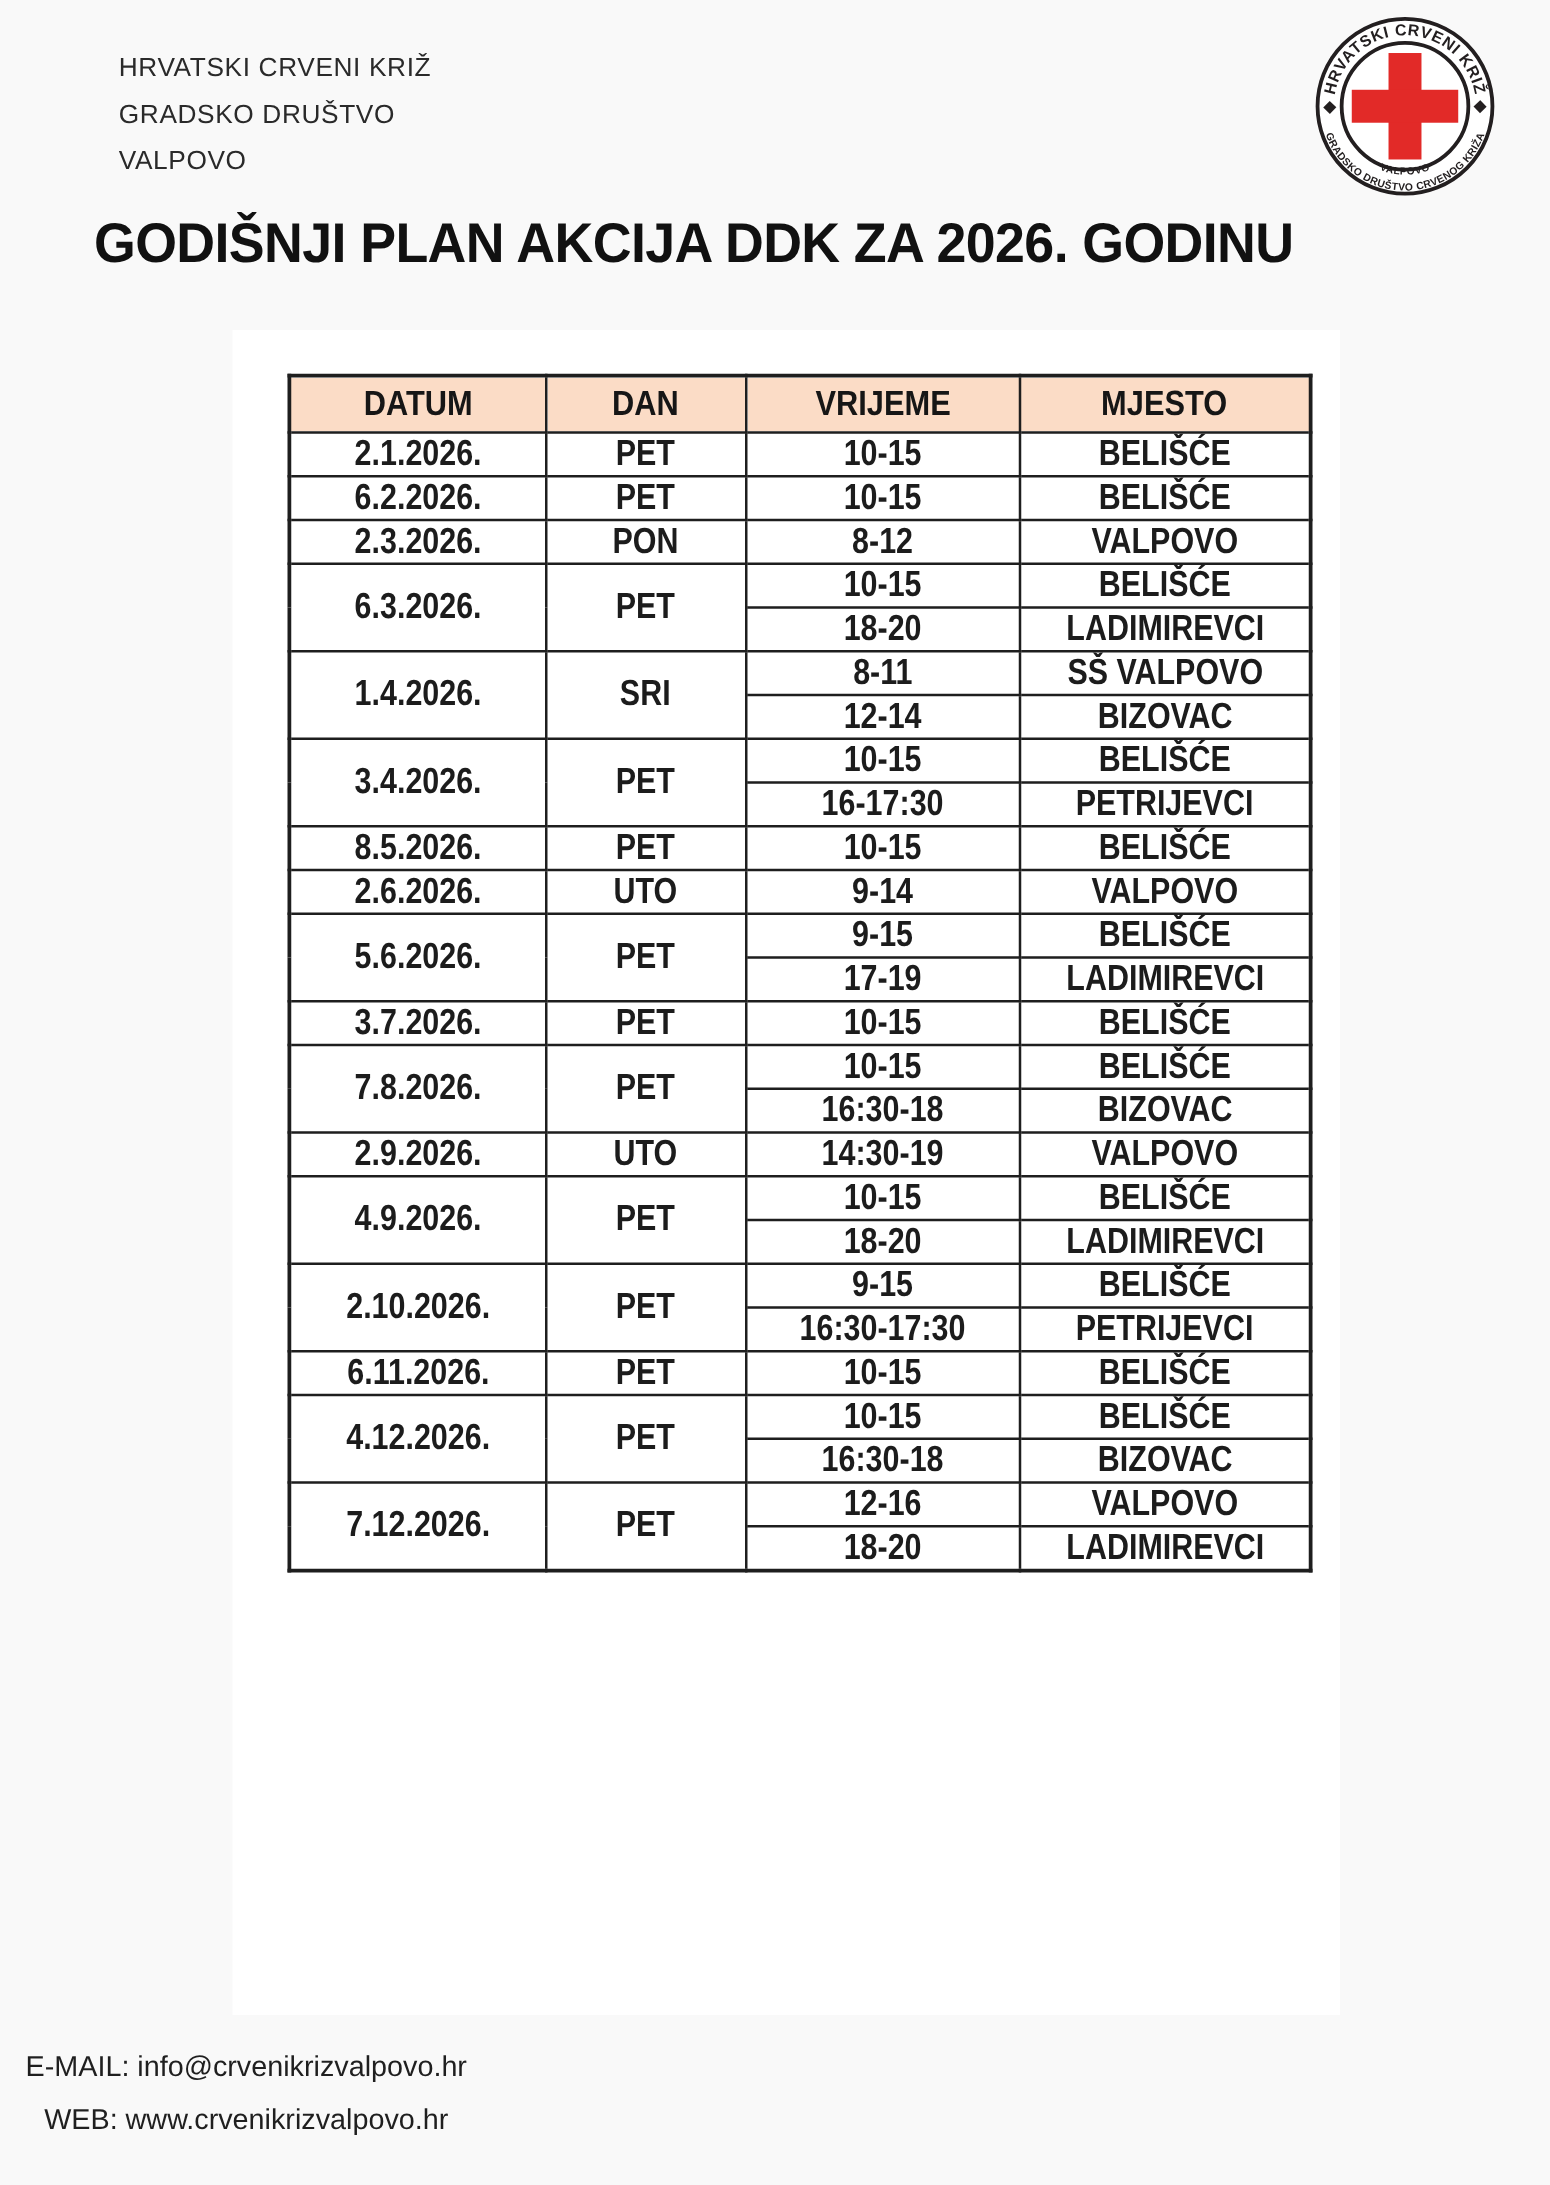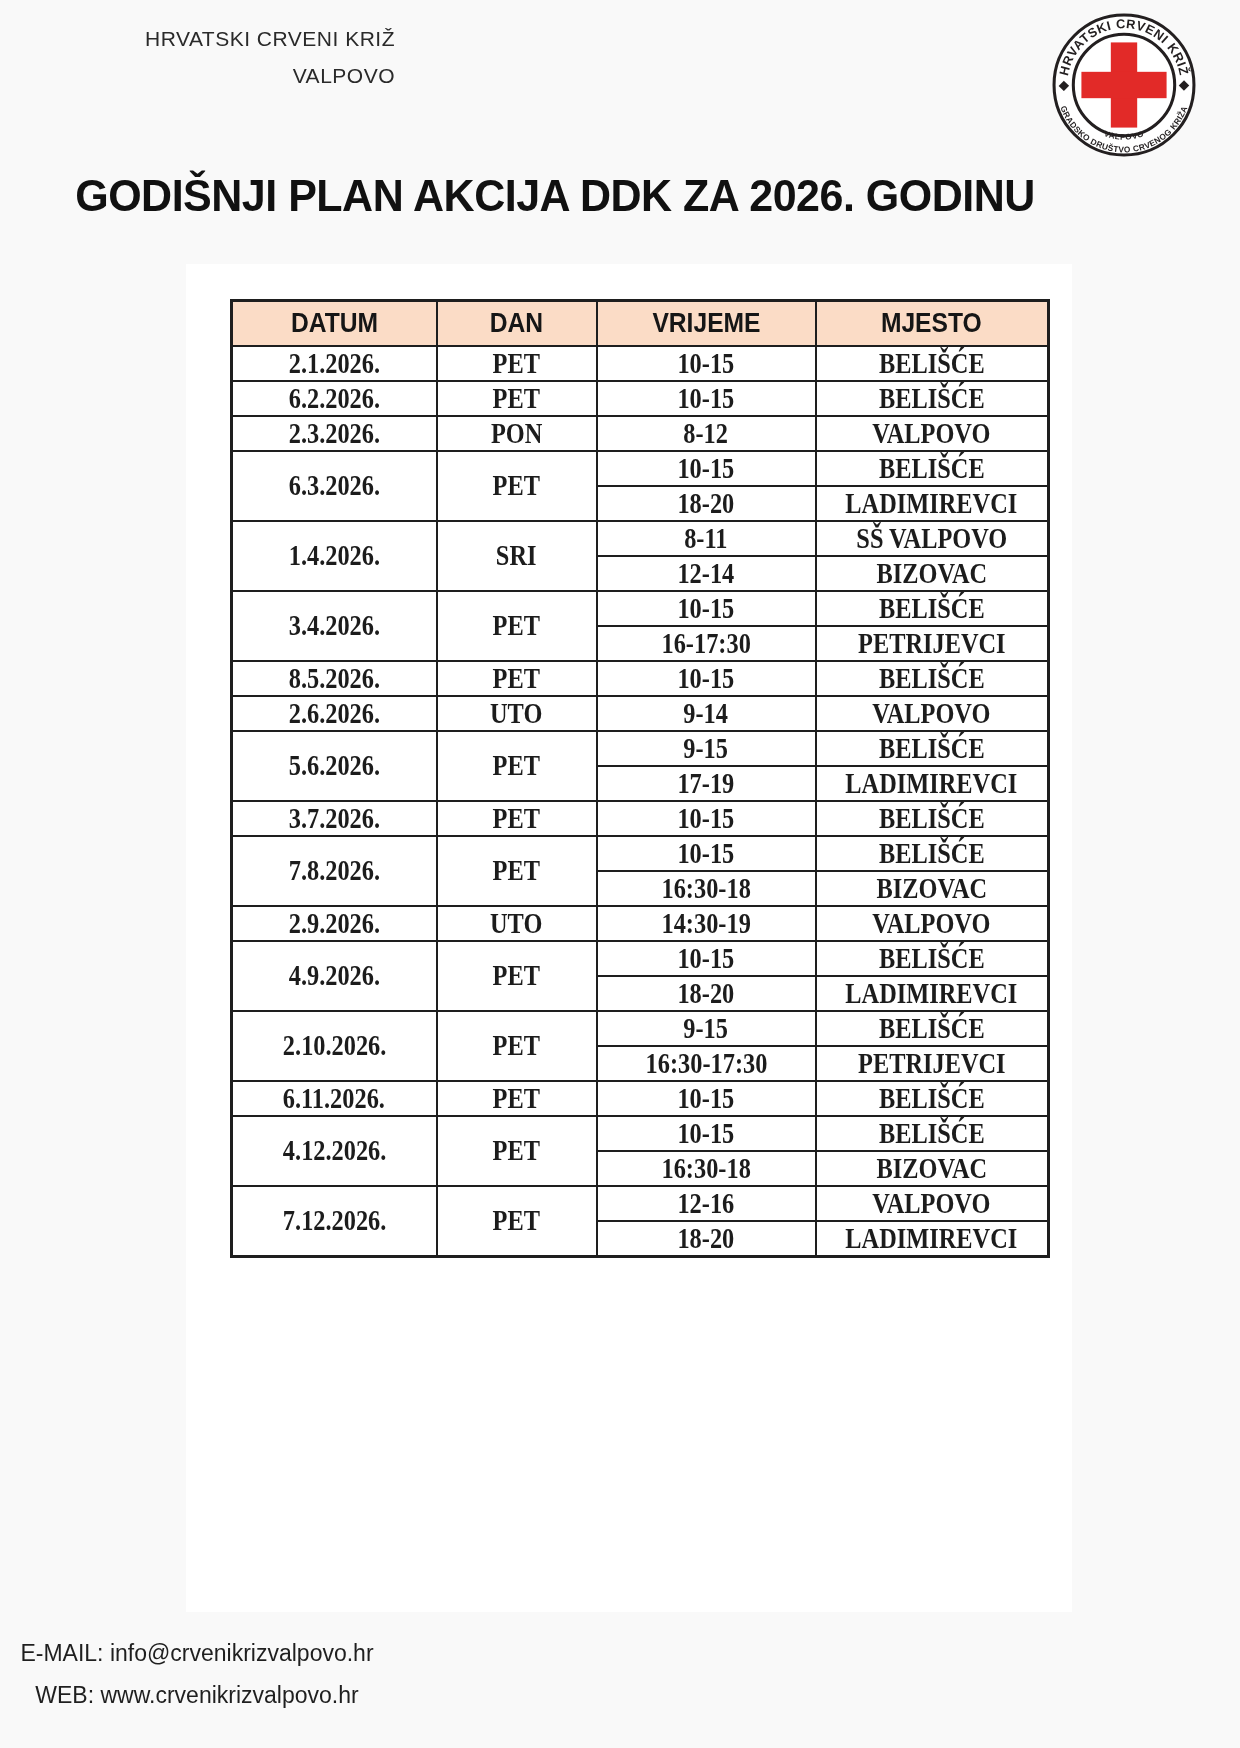--- a/index.html
+++ b/index.html
@@ -7,22 +7,22 @@
   body {
     width: 1240px; height: 1748px;
     position: relative;
     background: #f9f9f9;
     font-family: "Liberation Sans", sans-serif;
     color: #1a1a1a;
     overflow: hidden;
   }
   
   .org-block {
-    position: absolute; left: 95px; top: 20px; width: 300px;
-    text-align: right;
+    position: absolute; left: 95px; top: 36px; width: 300px;
+    text-align: left;
     font-size: 21px; line-height: 37px;
     color: #2a2a2a;
     letter-spacing: 0.5px;
   }
   
   .logo-wrap { position: absolute; left: 1051px; top: 12px; width: 146px; height: 146px; }
   
   .page-title {
     position: absolute; left: 40px; top: 170px; width: 1030px;
     text-align: center;
@@ -47,21 +47,21 @@
   }
   table.schedule td, table.schedule th {
     border: 2px solid var(--border-color, #1e1e1e);
     text-align: center; vertical-align: middle;
     padding: 0;
     background: #fff;
     overflow: hidden;
   }
   table.schedule { border: 3px solid var(--border-color, #1e1e1e); }
   table.schedule thead tr { height: 45px; }
-  table.schedule tbody tr { height: 33px; font-family: Liberation Serif, serif; }
+  table.schedule tbody tr { height: 33px; }
   table.schedule th {
     background: var(--header-bg, #fbdcc6);
     font-size: 28px; font-weight: bold;
     color: #161616;
     text-decoration: underline;
   }
   table.schedule td {
     font-size: 29px; font-weight: bold;
     color: #1c1c1c;
   }
@@ -73,20 +73,21 @@
     text-align: center;
     font-size: 23px; line-height: 42px;
     color: #1f1f1f;
   }
 </style>
 </head>
 <body>
 
 <div class="org-block">
   <div>HRVATSKI CRVENI KRIŽ</div>
+  <div>GRADSKO DRUŠTVO</div>
   <div>VALPOVO</div>
 </div>
 
 <div class="logo-wrap">
   <svg width="146" height="146" viewBox="0 0 144 144">
     <defs>
       <path id="arcTop" d="M 19.4 91.2 A 56 56 0 1 1 124.6 91.2"></path>
       <path id="arcBot" d="M 5.5 72 A 66.5 66.5 0 0 0 138.5 72"></path>
       <path id="arcBot2" d="M 18 72 A 54 54 0 0 0 126 72"></path>
     </defs>

